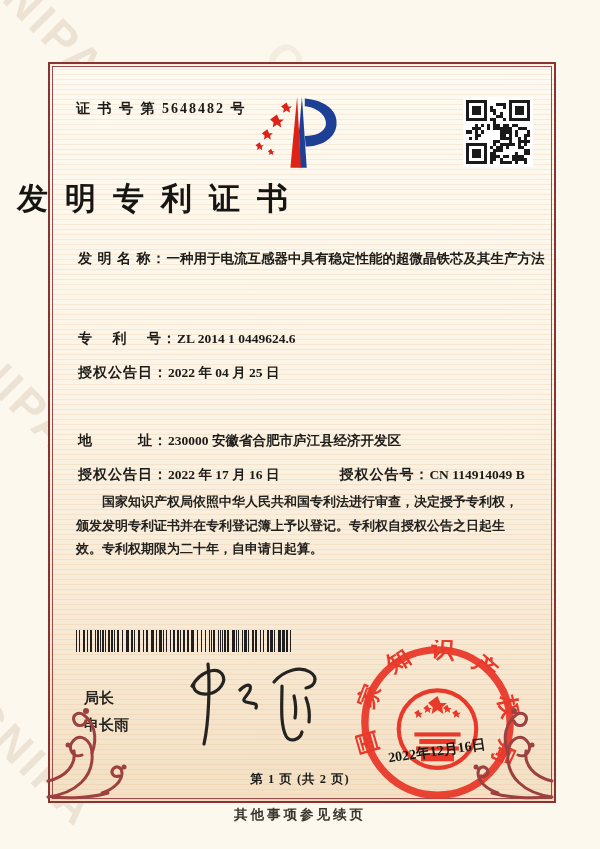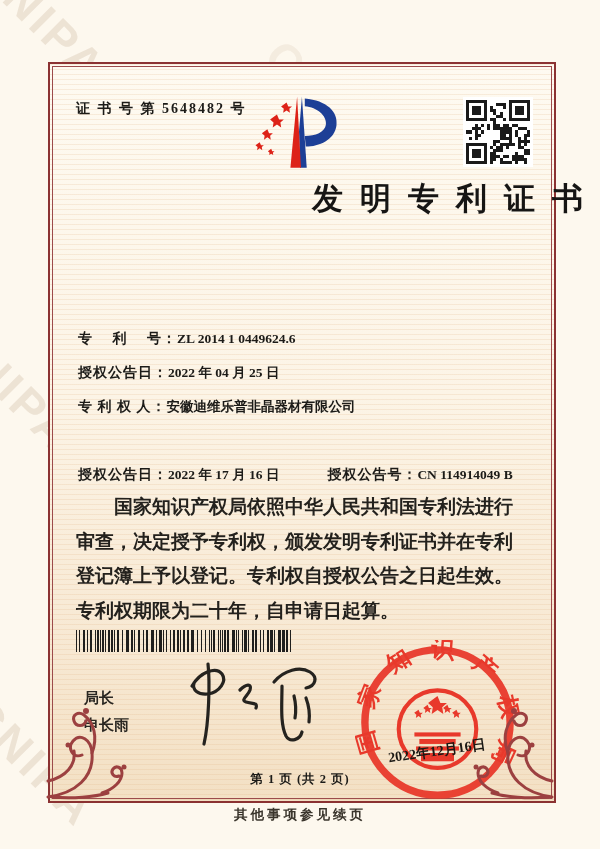--- a/index.html
+++ b/index.html
@@ -46,35 +46,35 @@
 
   
   .cert-no{
     position:absolute;left:76px;top:100px;
     font-size:14px;font-weight:600;letter-spacing:2px;
   }
   .logo{position:absolute;left:252px;top:92px;width:96px;height:88px;}
   .qr{position:absolute;left:463px;top:97px;width:64px;height:64px;background:#fff;padding:3px;}
   .title{
     position:absolute;left:0;right:0;top:178px;
-    text-align:right;font-size:31px;font-weight:bold;
+    text-align:left;font-size:31px;font-weight:bold;
     letter-spacing:17px;text-indent:17px;
     color:#161514;
   }
 
   
   .frow{position:absolute;left:78px;font-size:13.5px;white-space:nowrap;}
   .flabel{font-size:14px;font-weight:700;letter-spacing:1px;}
   .fvalue{font-weight:600;}
-  .fpair2{margin-left:48px;}
+  .fpair2{margin-left:60px;}
 
   
   .body-text{
     position:absolute;left:76px;top:490px;width:452px;
-    font-size:19px;line-height:1.82;font-weight:600;
+    font-size:13px;line-height:1.82;font-weight:600;
     color:#23211d;
   }
   .body-text p{margin:0;text-indent:2em;}
 
   
   .barcode{position:absolute;left:76px;top:630px;width:220px;height:22px;display:flex;align-items:stretch;}
   .barcode .bar{background:#201f1d;}
   .barcode .gap{background:transparent;}
 
   
@@ -272,28 +272,31 @@
         <rect x="11" y="20" width="1" height="1" fill="#1a1a1a"></rect>
         <rect x="12" y="20" width="1" height="1" fill="#1a1a1a"></rect>
         <rect x="13" y="20" width="1" height="1" fill="#1a1a1a"></rect>
         <rect x="14" y="20" width="1" height="1" fill="#1a1a1a"></rect>
         <rect x="16" y="20" width="1" height="1" fill="#1a1a1a"></rect>
         <rect x="19" y="20" width="1" height="1" fill="#1a1a1a"></rect>
       </svg>
 
     <div class="title">发明专利证书</div>
 
+    <div class="frow" style="top:250px">
+      <span class="flabel">发 明 名 称：</span><span class="fvalue">一种用于电流互感器中具有稳定性能的超微晶铁芯及其生产方法</span>
+    </div>
     <div class="frow" style="top:330px">
       <span class="flabel">专　 利 　号：</span><span class="fvalue">ZL 2014 1 0449624.6</span>
     </div>
     <div class="frow" style="top:364px">
       <span class="flabel">授权公告日：</span><span class="fvalue">2022 年 04 月 25 日</span>
     </div>
-    <div class="frow" style="top:398px">
-      <span class="flabel">专 利 权 人：</span><span class="fvalue">安徽迪维乐普非晶器材有限公司</span>
+    <div class="frow" style="top:432px">
+      <span class="flabel">地　　　址：</span><span class="fvalue">230000  安徽省合肥市庐江县经济开发区</span>
     </div>
     <div class="frow" style="top:466px">
       <span class="flabel">授权公告日：</span><span class="fvalue">2022 年 17 月 16 日</span><span class="flabel fpair2">授权公告号：</span><span class="fvalue">CN 114914049 B</span>
     </div>
 
     <div class="body-text">
       <p>国家知识产权局依照中华人民共和国专利法进行审查，决定授予专利权，颁发发明专利证书并在专利登记簿上予以登记。专利权自授权公告之日起生效。专利权期限为二十年，自申请日起算。</p>
     </div>
 
     <div class="barcode" id="barcode">

